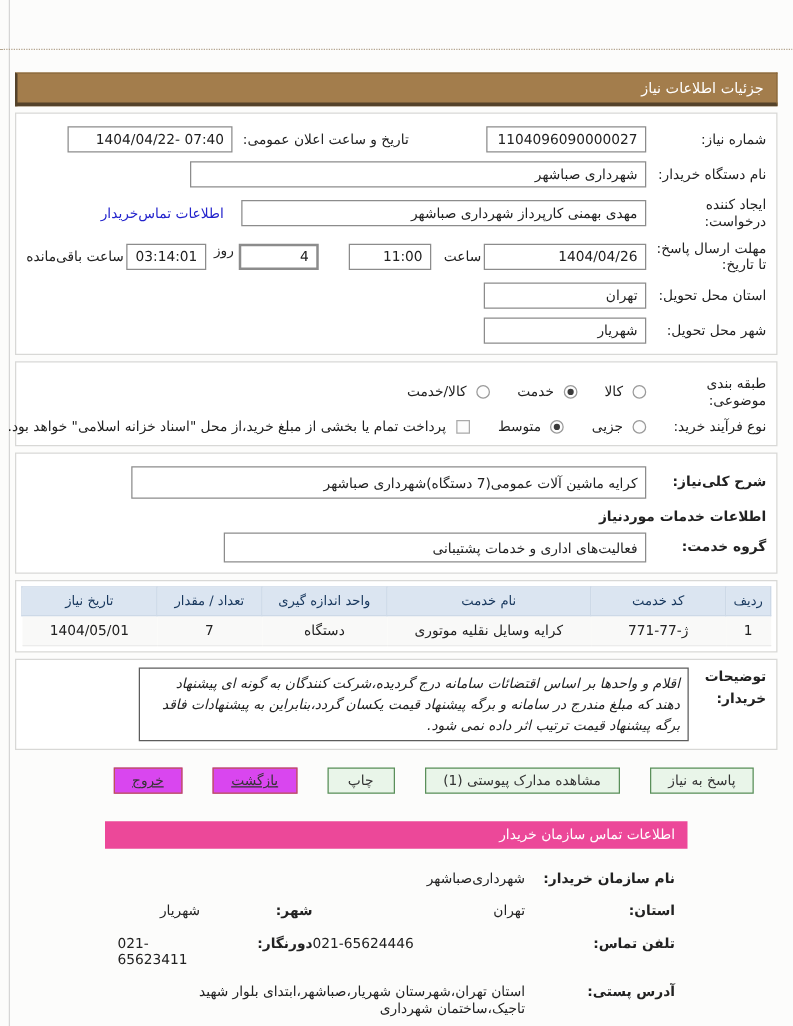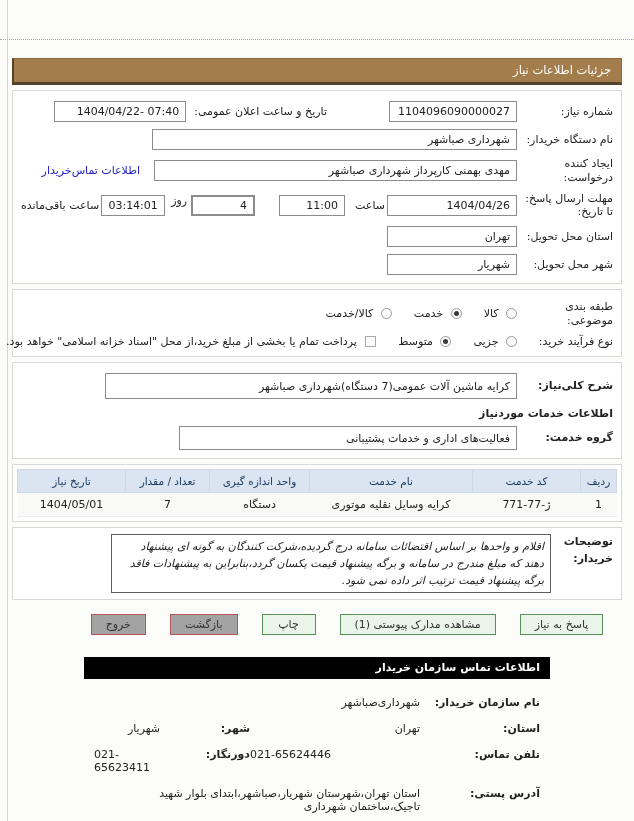--- a/index.html
+++ b/index.html
@@ -64,25 +64,25 @@
   .notes-box {
     border:1px solid #5c5c5c; background:#fff; padding:3px 6px;
     line-height:1.55; flex:1; margin-left:90px;font-style:italic;
   }
 
   .btn-row { display:flex; justify-content:center; gap:24px; margin:14px 0 10px; padding-left:60px; }
   .btn {
     border:1px solid #5a8f5a; background:#e9f5e9; color:#333;
     padding:3px 14px; font-size:11px; font-family:inherit; cursor:pointer; min-width:54px;
   }
-  .btn.red { border-color:#bb5555; background:#a3a3a3; }
+  .btn.red { border-color:#bb5555; background:#d946ef;text-decoration:underline; }
 
   .contact-wrap { margin:22px 72px 0; }
   .contact-bar {
-    background:#000000; color:#fff; font-weight:bold;
+    background:#ec4899; color:#fff; font-weight:normal;
     padding:4px 10px 5px; font-size:11px;text-align:right;
   }
   .crow { display:grid; grid-template-columns:120px 170px 90px 1fr; align-items:start; margin:13px 0; }
   .crow .clabel { font-weight:bold; }
 </style>
 </head>
 <body>
 
 <div class="left-edge"></div>
 <div class="top-dotted"></div>
@@ -102,21 +102,21 @@
       <span class="inputbox ltr" style="width:132px;justify-content:flex-end">1404/04/22- 07:40</span>
     </div>
 
     <div class="frow">
       <span class="flabel">نام دستگاه خریدار:</span>
       <span class="inputbox" style="width:365px">شهرداری صباشهر</span>
     </div>
 
     <div class="frow">
       <span class="flabel">ایجاد کننده درخواست:</span>
-      <span class="inputbox" style="width:363px">مهدی بهمنی کارپرداز شهرداری صباشهر</span>
+      <span class="inputbox" style="width:324px">مهدی بهمنی کارپرداز شهرداری صباشهر</span>
       <span class="link" style="margin-right:14px">اطلاعات تماس‌خریدار</span>
     </div>
 
     <div class="frow">
       <span class="flabel">مهلت ارسال پاسخ: تا تاریخ:</span>
       <span class="inputbox ltr" style="width:130px;justify-content:flex-end">1404/04/26</span>
       <span style="margin:0 2px 0 10px">ساعت</span>
       <span class="inputbox ltr" style="width:66px;justify-content:flex-end">11:00</span>
       <span class="inputbox ltr" style="width:64px;justify-content:flex-end;margin-right:24px;border-width:2px">4</span>
       <span style="margin:0 4px 10px 6px">روز</span>

